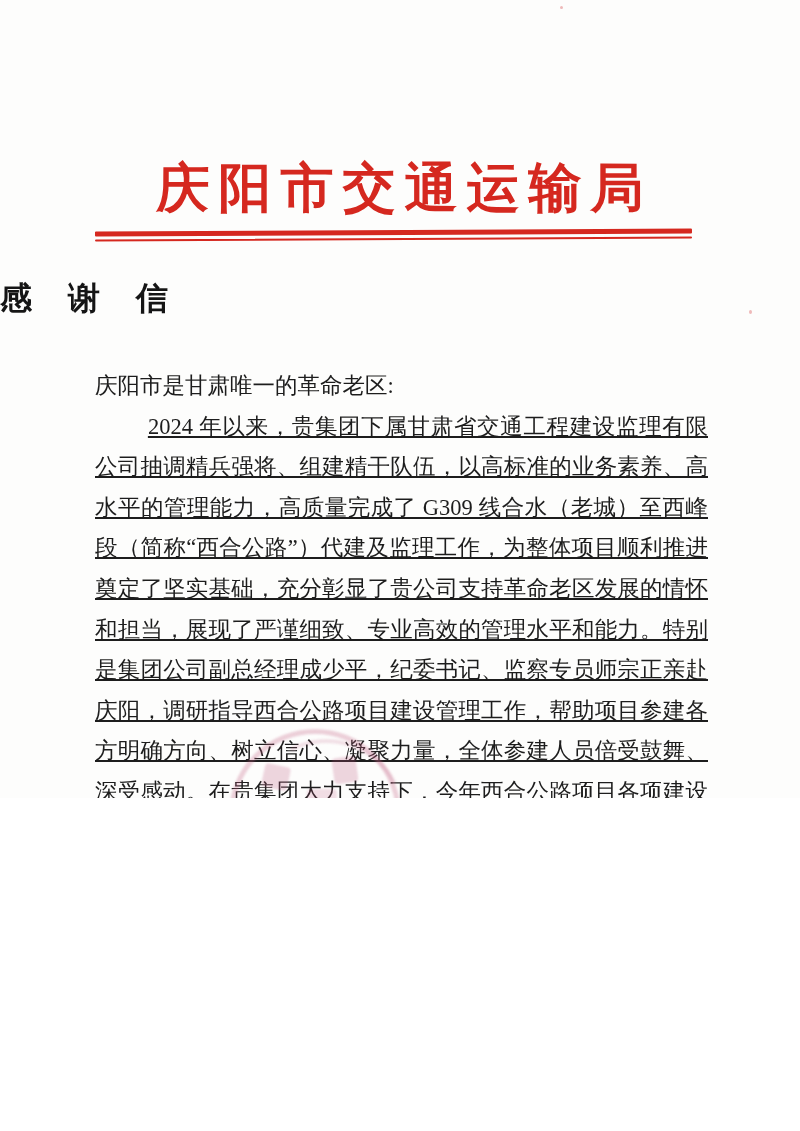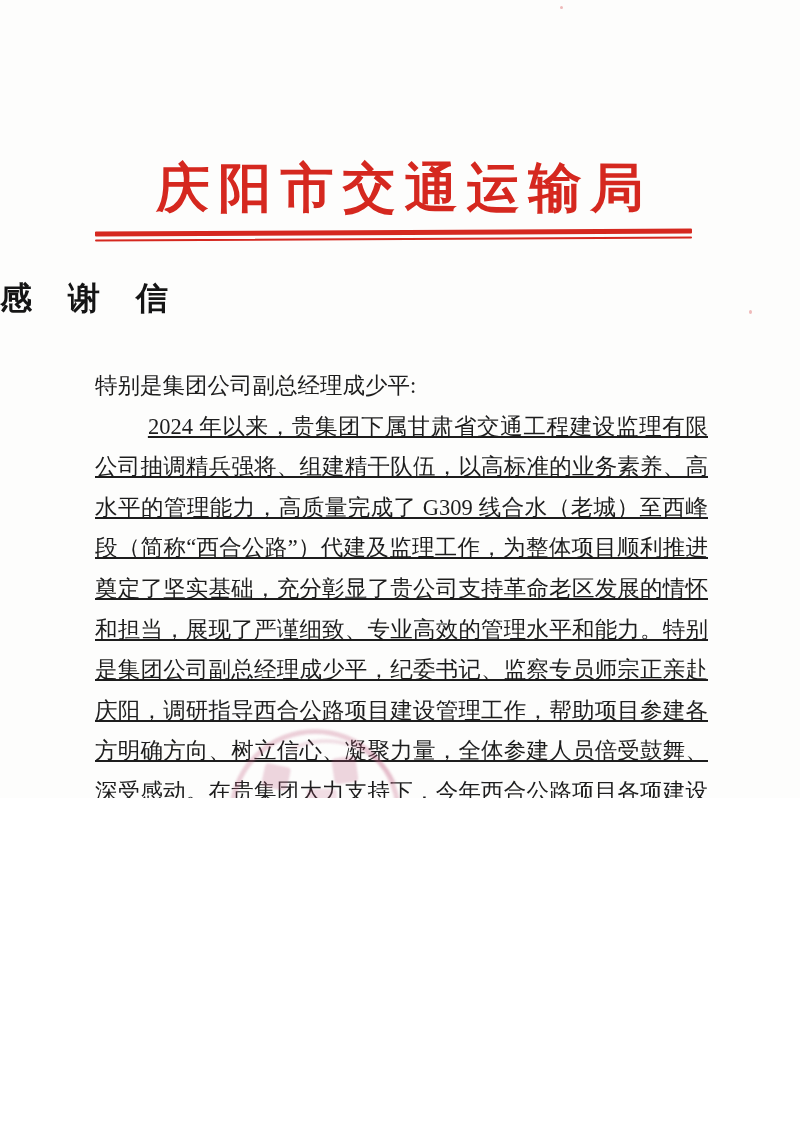--- a/index.html
+++ b/index.html
@@ -120,21 +120,21 @@
   <div class="org-title">庆阳市交通运输局</div>
 
   <div class="rule header-rule">
     <div class="rule-thick"></div>
     <div class="rule-thin"></div>
   </div>
 
   <h1 class="doc-title">感　谢　信</h1>
 
   <div class="letter-body">
-    <p class="salutation">特别是集团公司副总经理成少平:</p>
+    <p class="salutation">庆阳市是甘肃唯一的革命老区:</p>
     <p class="para">2024 年以来，贵集团下属甘肃省交通工程建设监理有限公司抽调精兵强将、组建精干队伍，以高标准的业务素养、高水平的管理能力，高质量完成了 G309 线合水（老城）至西峰段（简称“西合公路”）代建及监理工作，为整体项目顺利推进奠定了坚实基础，充分彰显了贵公司支持革命老区发展的情怀和担当，展现了严谨细致、专业高效的管理水平和能力。特别是集团公司副总经理成少平，纪委书记、监察专员师宗正亲赴庆阳，调研指导西合公路项目建设管理工作，帮助项目参建各方明确方向、树立信心、凝聚力量，全体参建人员倍受鼓舞、深受感动。在贵集团大力支持下，今年西合公路项目各项建设任务顺利完成，多次受到省级行业主管部门通报表扬。在此，谨向贵集团致以崇高的敬意和诚挚的感谢！</p>
   </div>
 
   <div class="seal">
     <div class="seal-ring"></div>
     <div class="seal-arc"></div>
     <div class="blob b1"></div>
     <div class="blob b2"></div>
     <div class="blob b3"></div>
     <div class="blob b4"></div>

